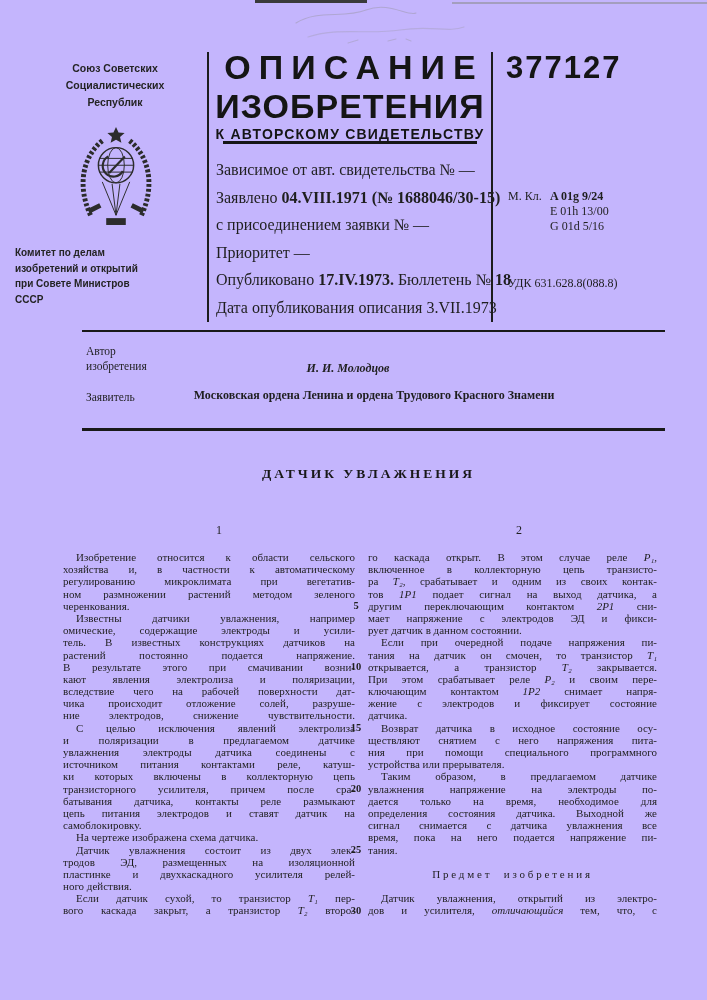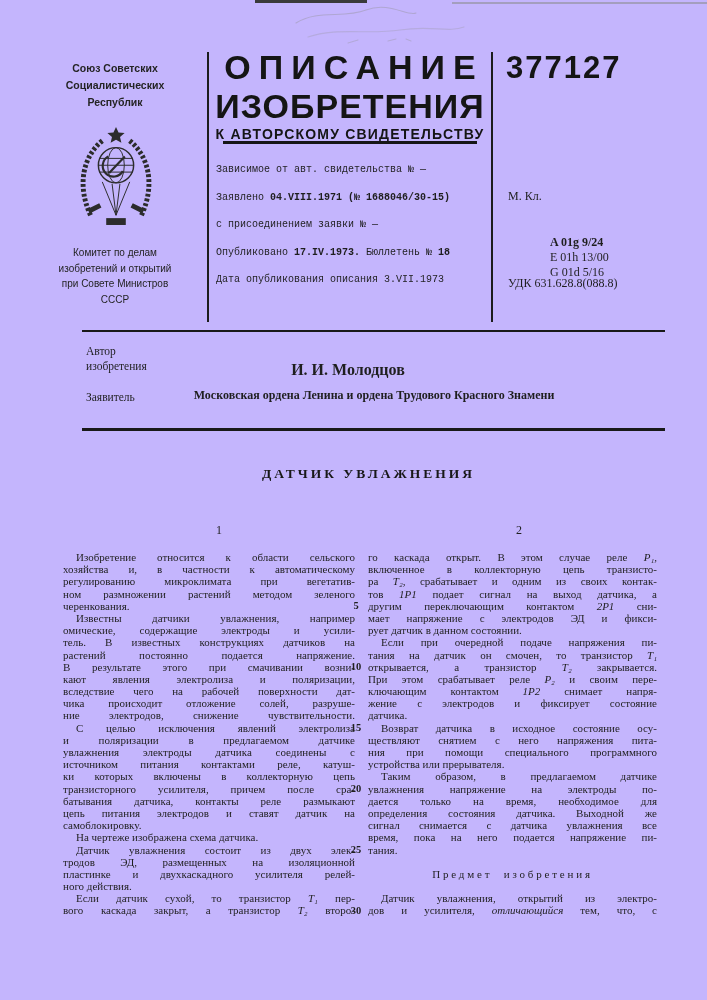--- a/index.html
+++ b/index.html
@@ -9,52 +9,52 @@
     font-family:"Liberation Serif","DejaVu Serif",serif;
   }
   
   .edge1{position:absolute;left:255px;top:0;width:112px;height:3px;background:#3a3a3a;}
   .edge2{position:absolute;left:452px;top:2px;width:255px;height:2px;background:#8a8a8a;opacity:.55;}
   .smudge{position:absolute;left:288px;top:3px;width:185px;height:48px;opacity:.55;}
   
   .union-name{position:absolute;left:25px;top:60px;width:180px;text-align:center;
     font-family:"Liberation Sans","DejaVu Sans",sans-serif;font-weight:bold;font-size:10.5px;line-height:17px;color:#242424;}
   .emblem{position:absolute;left:69px;top:124px;width:94px;height:106px;}
-  .committee{position:absolute;left:15px;top:245px;width:200px;text-align:center;
-    font-family:"Liberation Sans","DejaVu Sans",sans-serif;font-weight:normal;font-size:10px;line-height:15.5px;color:#242424;}
+  .committee{position:absolute;left:15px;top:245px;width:200px;text-align:left;
+    font-family:"Liberation Sans","DejaVu Sans",sans-serif;font-weight:bold;font-size:10px;line-height:15.5px;color:#242424;}
   
   .vline{position:absolute;top:52px;height:270px;width:2px;background:#1c1c1c;}
   .vline.vl-left{left:207px}
   .vline.vl-right{left:491px}
   
   .doc-type{position:absolute;left:211px;top:48px;width:278px;text-align:center;
     font-family:"Liberation Sans","DejaVu Sans",sans-serif;font-weight:bold;color:#151515;}
   .doc-type .l1{font-size:34px;line-height:39px;letter-spacing:8px;padding-left:8px;text-align:center;}
   .doc-type .l2{font-size:34px;line-height:38px;letter-spacing:1px;}
   .doc-type .sub{font-size:14px;line-height:16px;letter-spacing:1.2px;margin-top:1px;}
   .sub-underline{position:absolute;left:223px;top:141px;width:254px;height:3px;background:#161616;}
   .patent-number{position:absolute;left:506px;top:50px;
     font-family:"Liberation Sans","DejaVu Sans",sans-serif;font-weight:bold;font-size:31px;letter-spacing:2px;color:#151515;}
   
-  .biblio{position:absolute;left:216px;top:163px;width:270px;font-size:10px;font-family:Liberation Mono, monospace;}
+  .biblio{position:absolute;left:216px;top:163px;width:270px;font-size:16px;}
   .biblio-row{line-height:14.5px;margin-bottom:13px;white-space:nowrap;}
   
   .mkl{position:absolute;left:508px;top:189px;width:190px;font-size:12px;}
   .mkl-label{position:absolute;left:0;top:0;}
   .mkl-codes{padding-left:42px;}
   .mkl-codes div{line-height:15px;}
-  .mkl-codes div:first-child{font-weight:bold;margin-top:46px;}
+  .mkl-codes div:first-child{font-weight:bold;}
   .udk{position:absolute;left:508px;top:276px;font-size:12px;}
   
   .rule{position:absolute;left:82px;width:583px;background:#191919;}
   .rule.r1{top:330px;height:2px;}
   .rule.r2{top:428px;height:2.5px;}
   
   .author-label{position:absolute;left:86px;top:344px;font-size:11.5px;line-height:15px;}
-  .author-name{position:absolute;left:207px;top:361px;width:282px;text-align:center;font-weight:bold;font-size:16px;}
+  .author-name{position:absolute;left:207px;top:361px;width:282px;text-align:center;font-weight:bold;font-size:12px;font-style:italic;}
   .applicant-label{position:absolute;left:86px;top:391px;font-size:11.5px;}
   .applicant-name{position:absolute;left:138px;top:388px;width:472px;text-align:center;font-weight:bold;font-size:12px;line-height:15.5px;}
   
   .invention-title{position:absolute;left:15px;top:466px;width:707px;text-align:center;
     font-weight:bold;font-size:13.5px;letter-spacing:3px;color:#181818;}
   
   .colmark{position:absolute;top:523px;font-size:12px;}
   .colmark.c1{left:216px;}
   .colmark.c2{left:516px;}
   
@@ -126,20 +126,21 @@
     <div class="sub">К АВТОРСКОМУ СВИДЕТЕЛЬСТВУ</div>
   </div>
   <div class="sub-underline"></div>
 
   <div class="patent-number">377127</div>
 
   <div class="biblio">
       <div class="biblio-row"><span>Зависимое от авт. свидетельства № —</span></div>
       <div class="biblio-row"><span>Заявлено </span><span class="bd">04.VIII.1971 (№ 1688046/30-15)</span></div>
       <div class="biblio-row"><span>с присоединением заявки № —</span></div>
+      <div class="biblio-row"><span>Приоритет —</span></div>
       <div class="biblio-row"><span>Опубликовано </span><span class="bd">17.IV.1973.</span><span> Бюллетень № </span><span class="bd">18</span></div>
       <div class="biblio-row"><span>Дата опубликования описания 3.VII.1973</span></div>
     </div>
 
   <div class="mkl">
     <span class="mkl-label">М. Кл.</span>
     <div class="mkl-codes">
         <div>A 01g 9/24</div>
         <div>E 01h 13/00</div>
         <div>G 01d 5/16</div>

